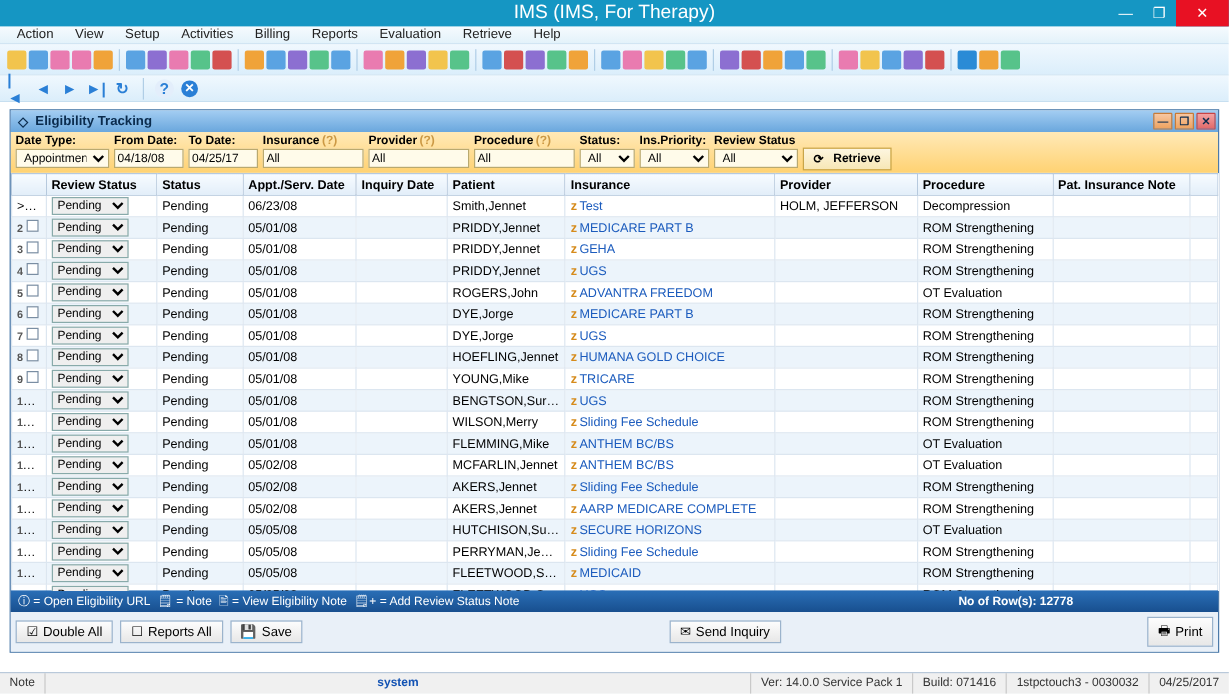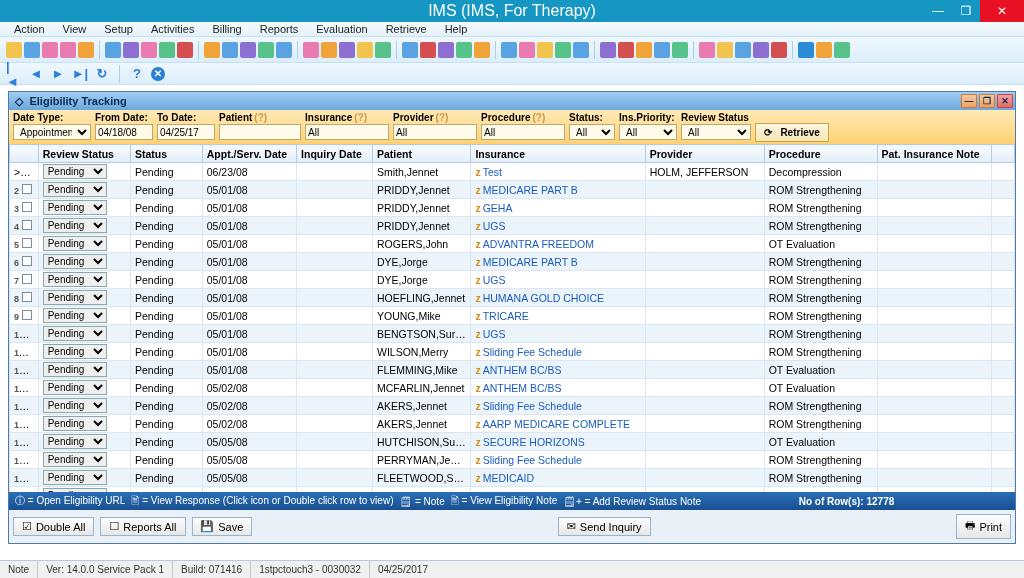--- a/index.html
+++ b/index.html
@@ -154,24 +154,20 @@
         <select><option>Appointment Da</option></select>
       </div>
       <div class="fgroup" style="width:58px">
         <label>From Date:</label>
         <input value="04/18/08" style="">
       </div>
       <div class="fgroup" style="width:58px">
         <label>To Date:</label>
         <input value="04/25/17" style="">
       </div>
-      <div class="fgroup" style="width:82px">
-        <label><span>Patient</span><span class="q">(?)</span></label>
-        <input value="" style="">
-      </div>
       <div class="fgroup" style="width:84px">
         <label><span>Insurance</span><span class="q">(?)</span></label>
         <input value="All" style="">
       </div>
       <div class="fgroup" style="width:84px">
         <label><span>Provider</span><span class="q">(?)</span></label>
         <input value="All" style="">
       </div>
       <div class="fgroup" style="width:84px">
         <label><span>Procedure</span><span class="q">(?)</span></label>
@@ -549,21 +545,20 @@
               <td>ROM Strengthening</td>
               <td></td>
               <td></td>
             </tr>
           </tbody>
       </table>
     </div>
 
     <div class="legend">
       <span>ⓘ <span>= Open Eligibility URL</span></span>
-      <span>🖹 <span>= View Response (Click icon or Double click row to view)</span></span>
       <span>🗒 <span>= Note</span></span>
       <span>🖹 <span>= View Eligibility Note</span></span>
       <span>🗒+ <span>= Add Review Status Note</span></span>
       <span class="rcount">
         <span>No of Row(s):</span>&nbsp;<span>12778</span>
       </span>
     </div>
 
     <div class="btnrow">
       <button class="abtn">☑ <span>Double All</span></button>
@@ -572,17 +567,18 @@
       <div class="spacer"></div>
       <button class="abtn">✉ <span>Send Inquiry</span></button>
       <div class="spacer"></div>
       <button class="abtn">🖶 <span>Print</span></button>
     </div>
   </div>
 </div>
 
 <div class="statusbar">
   <div>Note</div>
+  <div class="system">system</div>
   <div>Ver: 14.0.0 Service Pack 1</div>
   <div>Build: 071416</div>
   <div>1stpctouch3 - 0030032</div>
   <div style="border-right:none;">04/25/2017</div>
 </div>
 
 </body></html>

